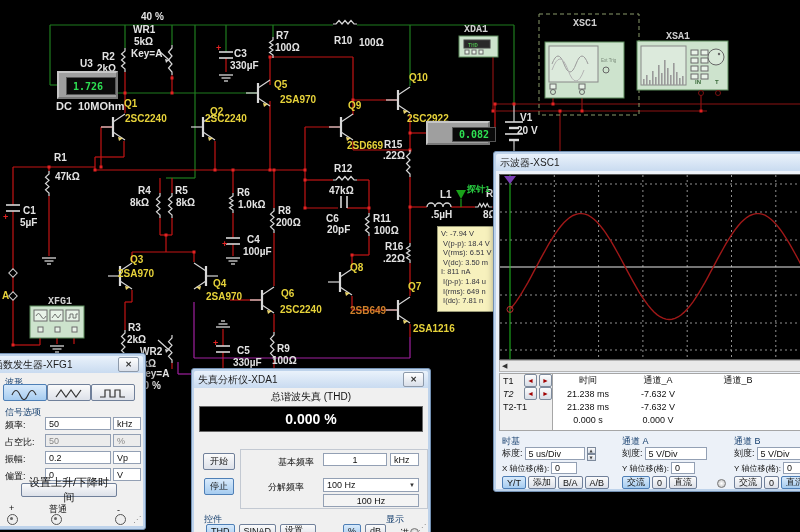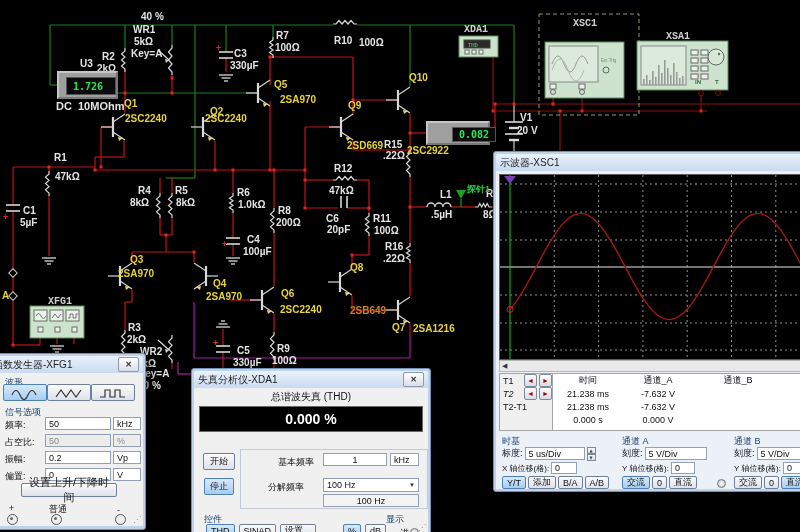--- a/index.html
+++ b/index.html
@@ -429,44 +429,52 @@
       <div class="clabel c-y" style="left: 274px; top: 79px;">Q5</div>
       <div class="clabel c-y" style="left: 280px; top: 94px;">2SA970</div>
       <div class="clabel c-y" style="left: 130px; top: 254px;">Q3</div>
       <div class="clabel c-y" style="left: 118px; top: 268px;">2SA970</div>
       <div class="clabel c-y" style="left: 213px; top: 278px;">Q4</div>
       <div class="clabel c-y" style="left: 206px; top: 291px;">2SA970</div>
       <div class="clabel c-y" style="left: 281px; top: 288px;">Q6</div>
       <div class="clabel c-y" style="left: 280px; top: 304px;">2SC2240</div>
       <div class="clabel c-y" style="left: 350px; top: 262px;">Q8</div>
       <div class="clabel c-o" style="left: 350px; top: 305px;">2SB649</div>
-      <div class="clabel c-y" style="left: 392px; top: 281px; margin-top: 41px;">Q7</div>
+      <div class="clabel c-y" style="left: 408px; top: 281px;">Q7</div>
       <div class="clabel c-y" style="left: 413px; top: 323px;">2SA1216</div>
       <div class="clabel c-y" style="left: 348px; top: 100px;">Q9</div>
       <div class="clabel c-y" style="left: 347px; top: 140px;">2SD669</div>
       <div class="clabel c-y" style="left: 409px; top: 72px;">Q10</div>
-      <div class="clabel c-y" style="left: 407px; top: 113px; margin-top: 32px;">2SC2922</div>
+      <div class="clabel c-y" style="left: 407px; top: 113px;">2SC2922</div>
       <div class="clabel c-y" style="left: 2px; top: 290px;">A</div>
       <div class="clabel c-g" style="left: 467px; top: 183px; font-size: 9px;">探针1</div>
       <div class="clabel c-i" style="left: 48px; top: 296px;">XFG1</div>
       <div class="clabel c-i" style="left: 464px; top: 24px;">XDA1</div>
       <div class="clabel c-i" style="left: 573px; top: 18px;">XSC1</div>
       <div class="clabel c-i" style="left: 666px; top: 31px;">XSA1</div>
       <div class="clabel c-w" style="left: 520px; top: 112px;">V1</div>
       <div class="clabel c-w" style="left: 517px; top: 125px;">20 V</div>
     </div>
 
   <div class="meter" style="left:57px;top:71px;width:61px;height:28px;">
     <div class="disp" style="left:7px;top:4px;width:42px;height:16px;">1.726</div>
   </div>
 
   <div class="meter" style="left:426px;top:121px;width:64px;height:24px;">
     <div class="disp" style="left:24px;top:4px;width:36px;height:13px;">0.082</div>
   </div>
 
+  <div id="probe-tip" style="left:437px;top:226px;width:73px;height:80px;">V: -7.94 V
+ V(p-p): 18.4 V
+ V(rms): 6.51 V
+ V(dc): 3.50 m
+I: 811 nA
+ I(p-p): 1.84 u
+ I(rms): 649 n
+ I(dc): 7.81 n</div>
 
   <div class="win" style="left:493px;top:151px;width:420px;height:341px;z-index:5;">
     <div class="titlebar">
       <span class="t">示波器-XSC1</span>
     </div>
     <div class="client" style="height:318px;background:#ecf1f8;border:none;">
       <div id="scope-screen" style="left:3px;top:3px;width:310px;height:184px;">
         <svg id="scope-svg" width="310" height="184">
             <line x1="54.3" y1="0" x2="54.3" y2="184" stroke="#cfcfcf" stroke-width="0.7" stroke-dasharray="2,3"></line>
             <line x1="98.6" y1="0" x2="98.6" y2="184" stroke="#cfcfcf" stroke-width="0.7" stroke-dasharray="2,3"></line>

